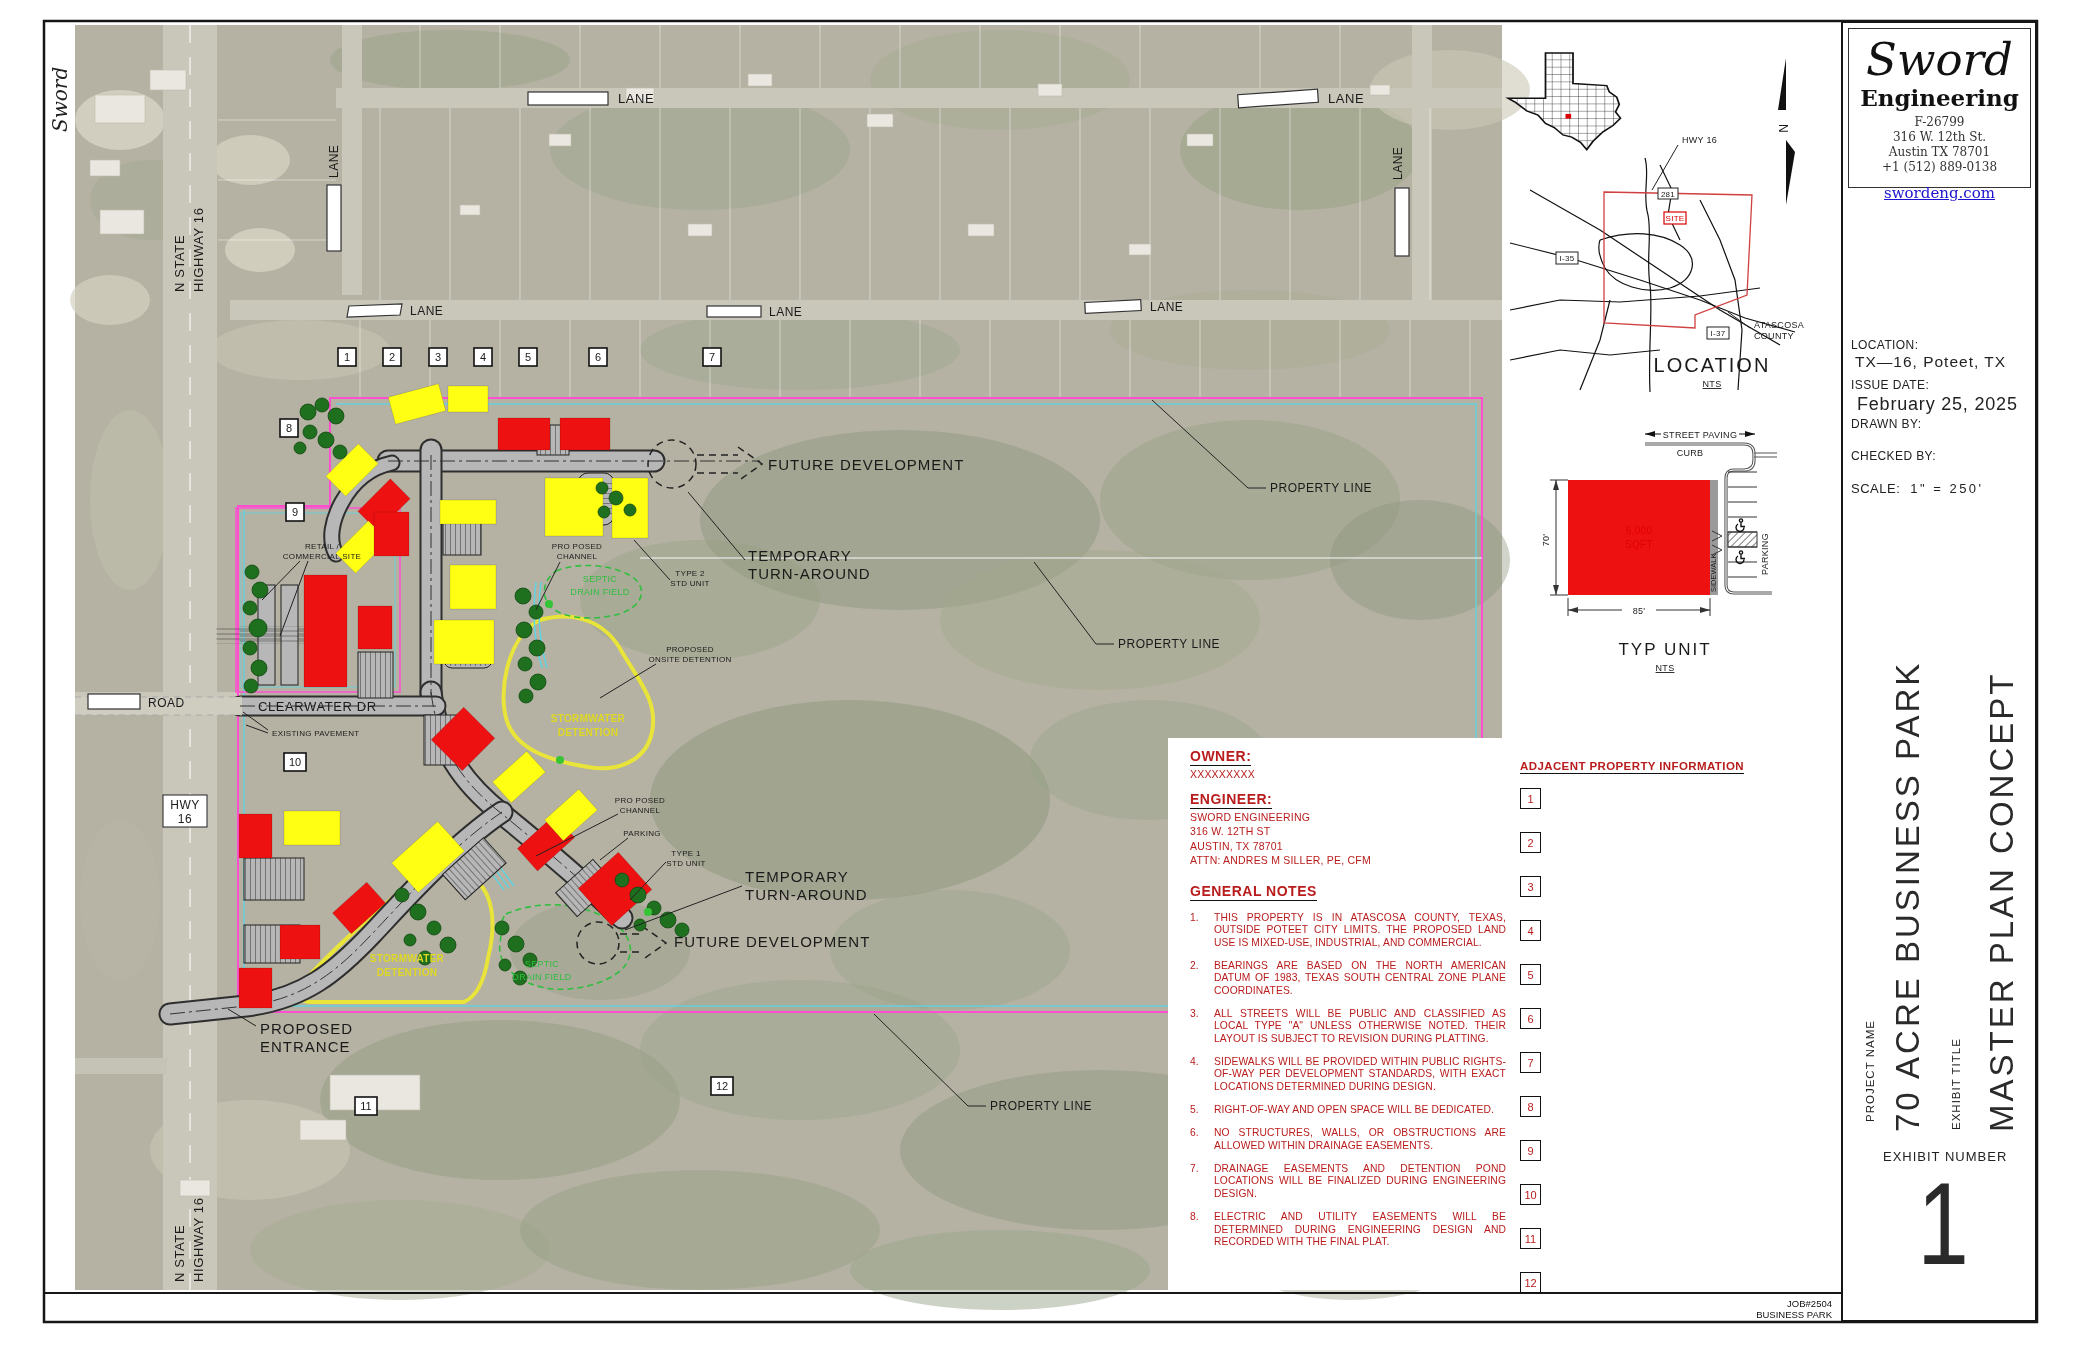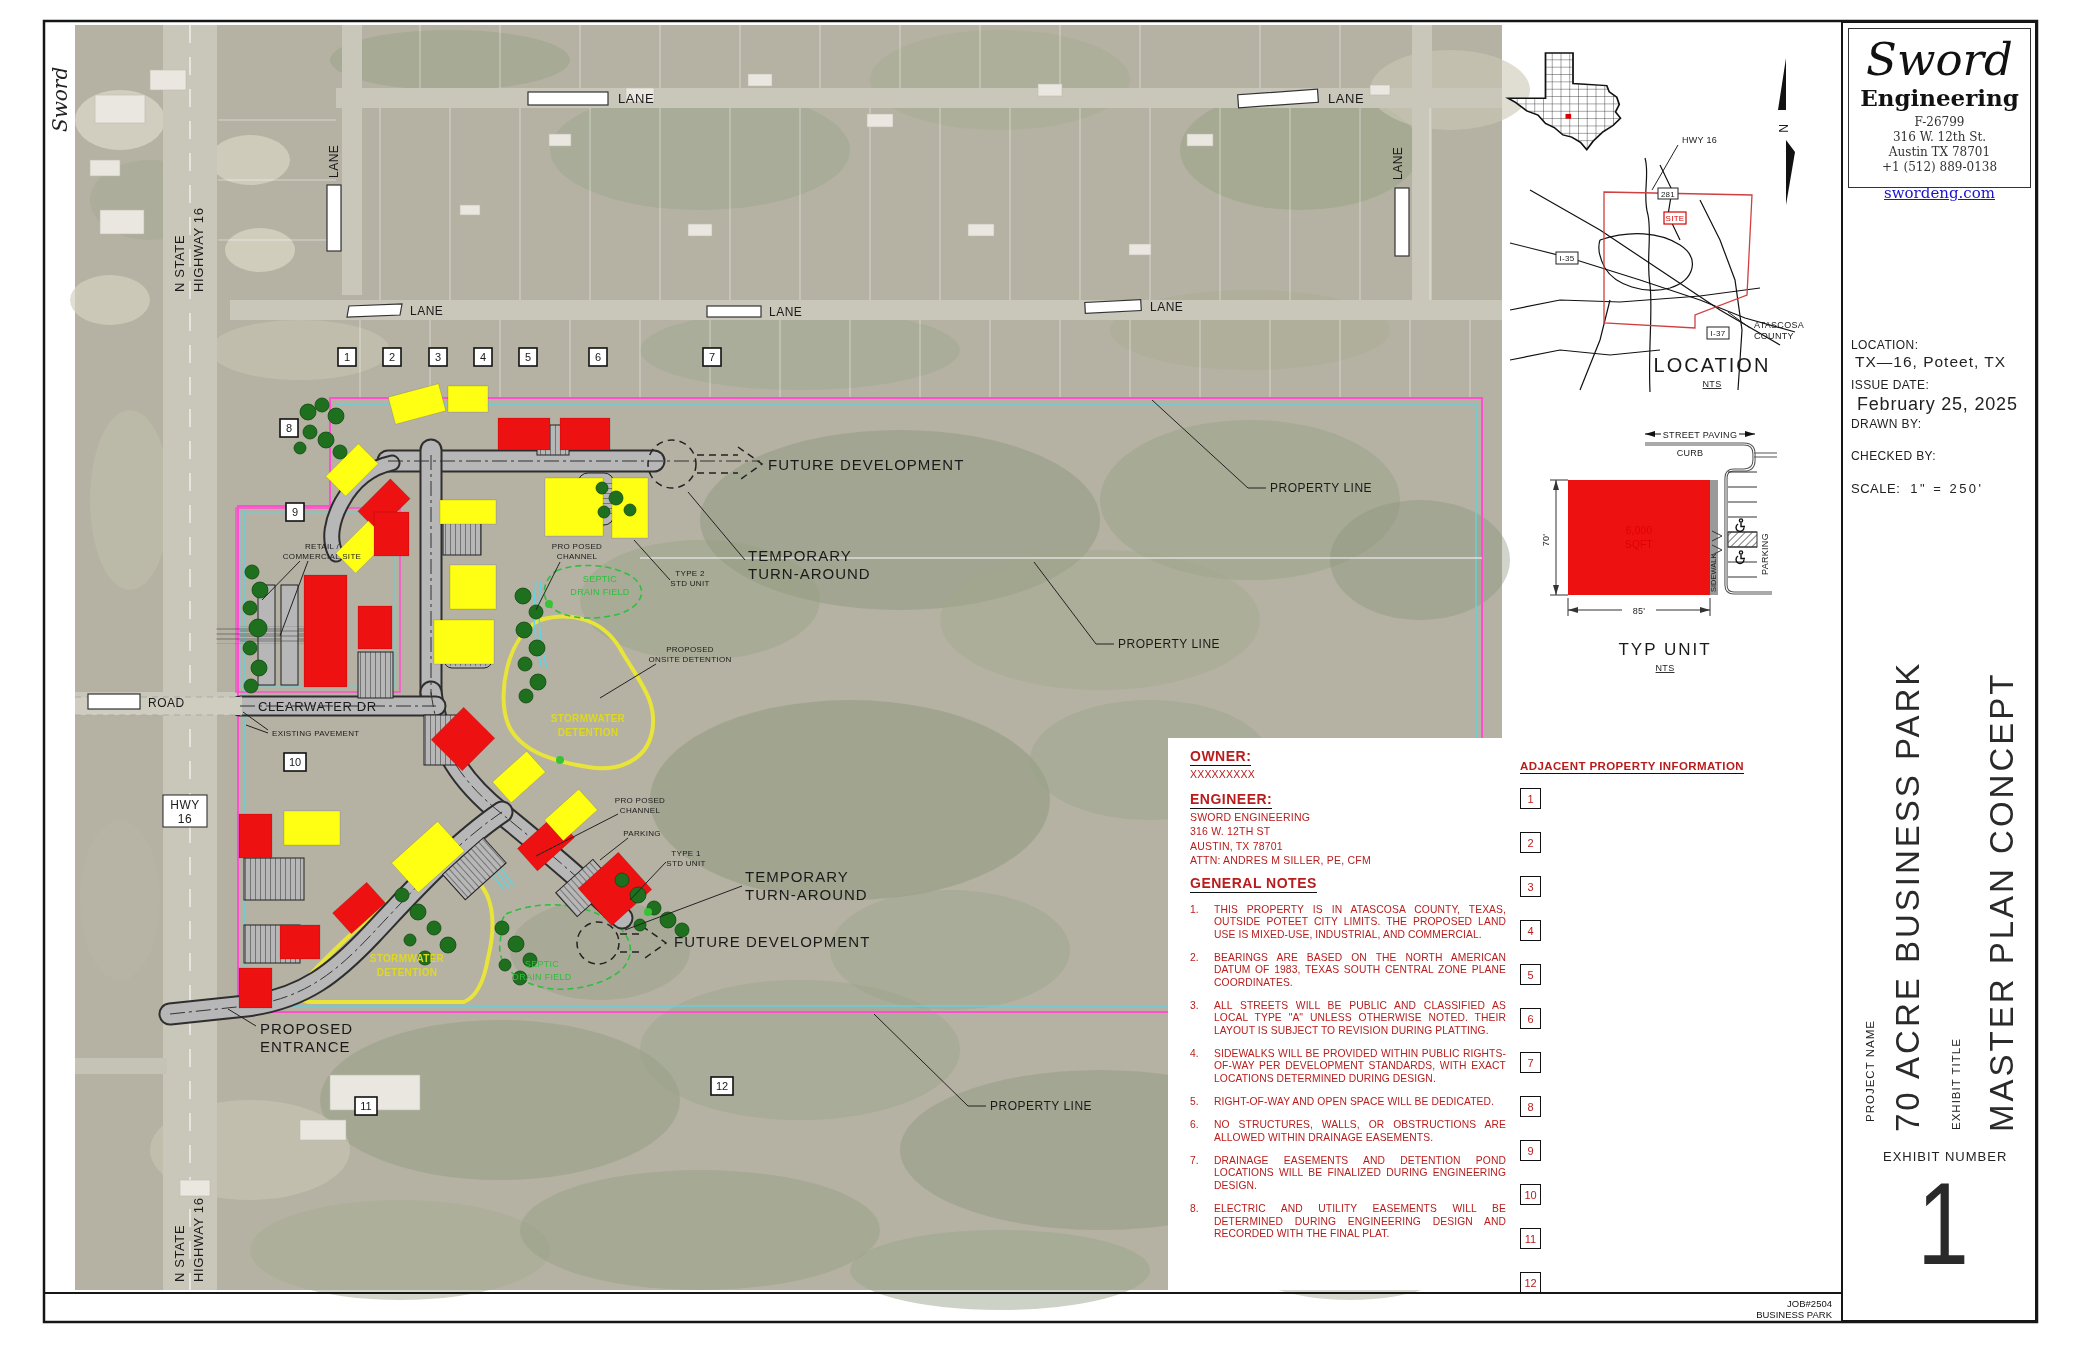--- a/index.html
+++ b/index.html
@@ -35,21 +35,21 @@
   .rbx{fill:#fff;stroke:#222;stroke-width:1;}
 
   
   .panel{position:absolute;background:#fff;}
   .notes-panel{left:1168px;top:738px;width:627px;height:552px;color:#b91c1c;}
   .np-left{position:absolute;left:22px;top:10px;width:318px;}
   .np-right{position:absolute;left:352px;top:10px;width:260px;margin-top:12px;}
   .h-ul{display:inline-block;border-bottom:1.4px solid #111;padding-bottom:1px;}
   .np-h1{font-size:14px;font-weight:bold;letter-spacing:.5px;}
   .np-sm{font-size:10.5px;letter-spacing:.2px;line-height:1.2;margin-top:2px;}
-  .gn{margin-top:8px;}
+  .gn{margin-top:16px;}
   .note{display:flex;gap:10px;margin-top:11px;font-size:10.3px;line-height:1.2;letter-spacing:.1px;}
   .note-num{width:14px;flex:none;}
   .note-tx{width:292px;text-align:justify;}
   .adj-h{font-size:11.5px;font-weight:bold;letter-spacing:.4px;}
   .adj-row{height:44px;display:flex;align-items:flex-start;}
   .adj-box{width:19px;height:19px;border:1.6px solid #111;display:flex;align-items:center;justify-content:center;font-size:11px;margin-top:14px;}
   .adj-list{margin-top:0;}
 
   .tb{position:absolute;left:1841px;top:21px;width:196px;height:1301px;border:2.2px solid #161616;box-sizing:border-box;color:#222;}
   .logo-box{position:absolute;left:5px;top:5px;width:181px;height:158px;border:1px solid #333;text-align:center;}

